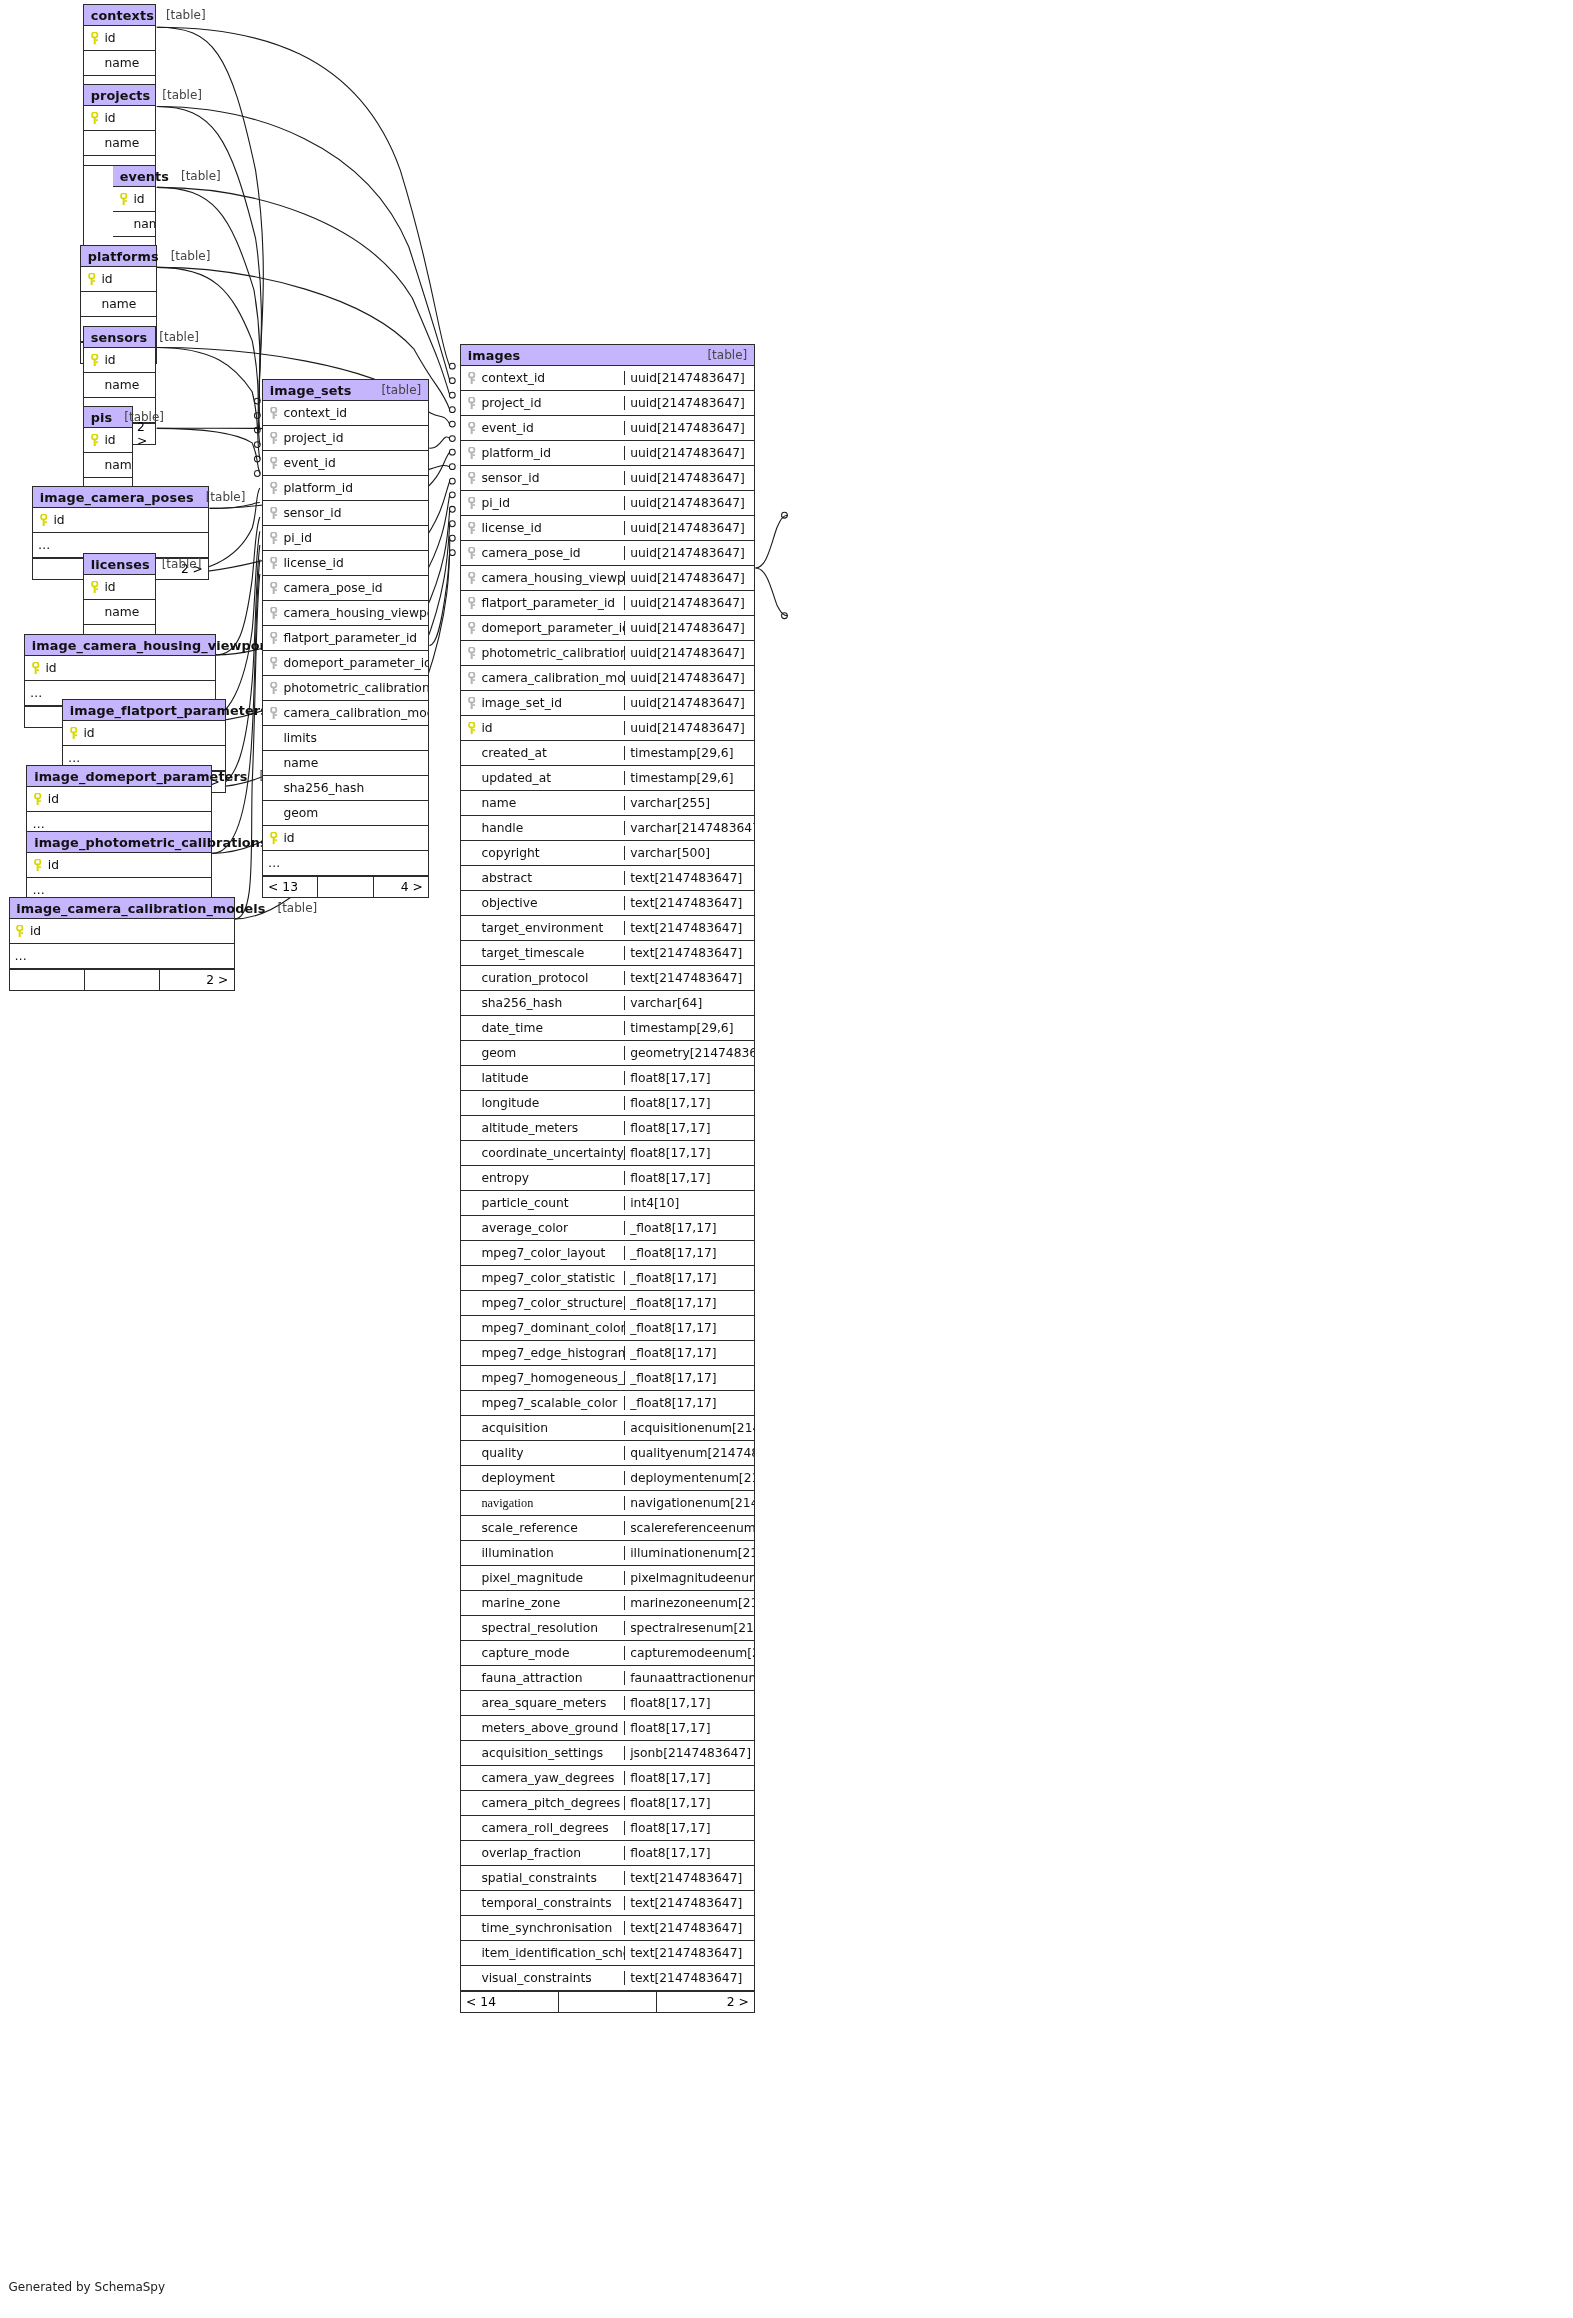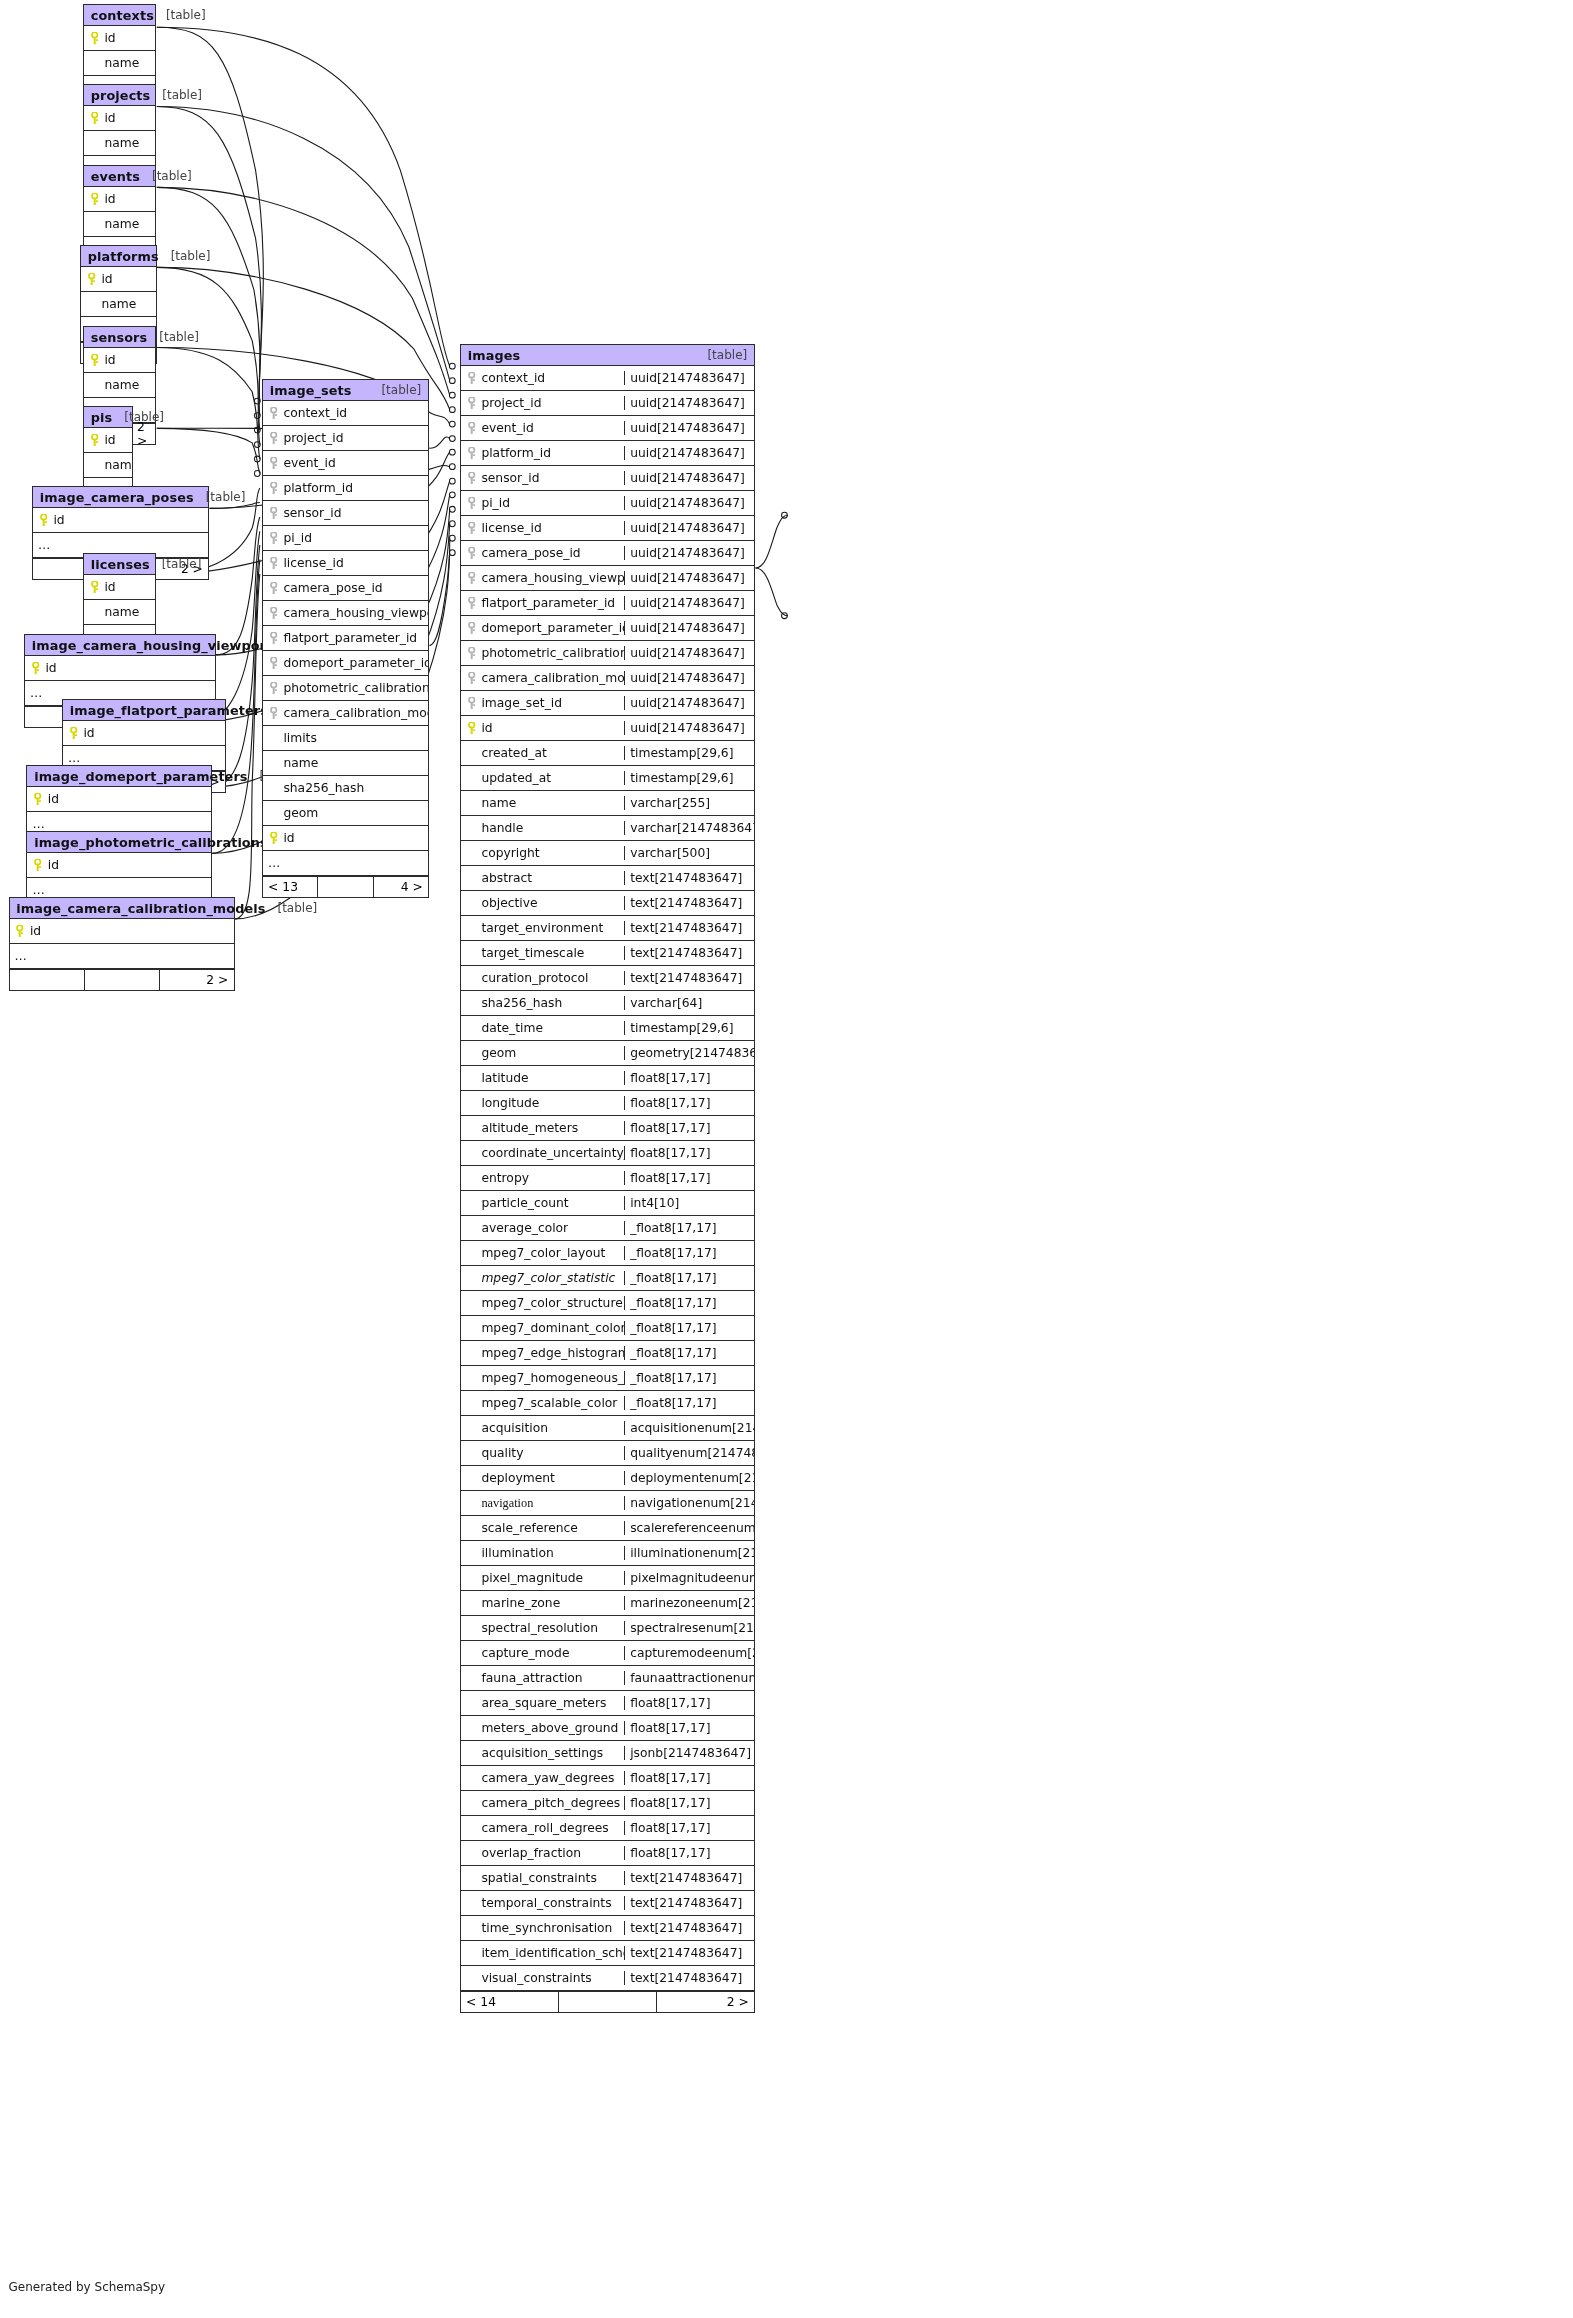--- a/index.html
+++ b/index.html
@@ -159,21 +159,21 @@
             <span>name</span>
           </div>
         </div>
         <div class="row ellipsis">…</div>
         <div class="foot">
           <div class="l"></div>
           <div></div>
           <div>3 &gt;</div>
         </div>
       </div>
-      <div class="tbl" style="left: 83px; top: 165px; width: 73px;">
+      <div class="tbl" style="left: 83px; top: 165px; width: 73px; padding-left: 29px;">
         <div class="thead">
           <span class="tname">events</span>
           <span class="ttype">[table]</span>
         </div>
         <div class="row">
           <div class="colname">
             <span class="key">
               <svg width="9.4" height="12.8" viewBox="0 0 11 15">
                 <circle cx="5.5" cy="3.5" r="3.2" fill="none" stroke="#d8d800" stroke-width="2"></circle>
                 <rect x="4.3" y="5.5" width="2.4" height="9" fill="#d8d800"></rect>
@@ -1005,21 +1005,21 @@
           <div class="coltype" style="flex: 1 1 0%;">_float8[17,17]</div>
         </div>
         <div class="row">
           <div class="colname" style="flex: 0 0 158px; width: 158px;">
             <span class="indent"></span>
             <span>mpeg7_color_layout</span>
           </div>
           <div class="coltype" style="flex: 1 1 0%;">_float8[17,17]</div>
         </div>
         <div class="row">
-          <div class="colname" style="flex: 0 0 158px; width: 158px; font-style: italic;">
+          <div class="colname" style="flex: 0 0 158px; width: 158px;">
             <span class="indent"></span>
             <span>mpeg7_color_statistic</span>
           </div>
           <div class="coltype" style="flex: 1 1 0%;">_float8[17,17]</div>
         </div>
         <div class="row">
           <div class="colname" style="flex: 0 0 158px; width: 158px;">
             <span class="indent"></span>
             <span>mpeg7_color_structure</span>
           </div>

